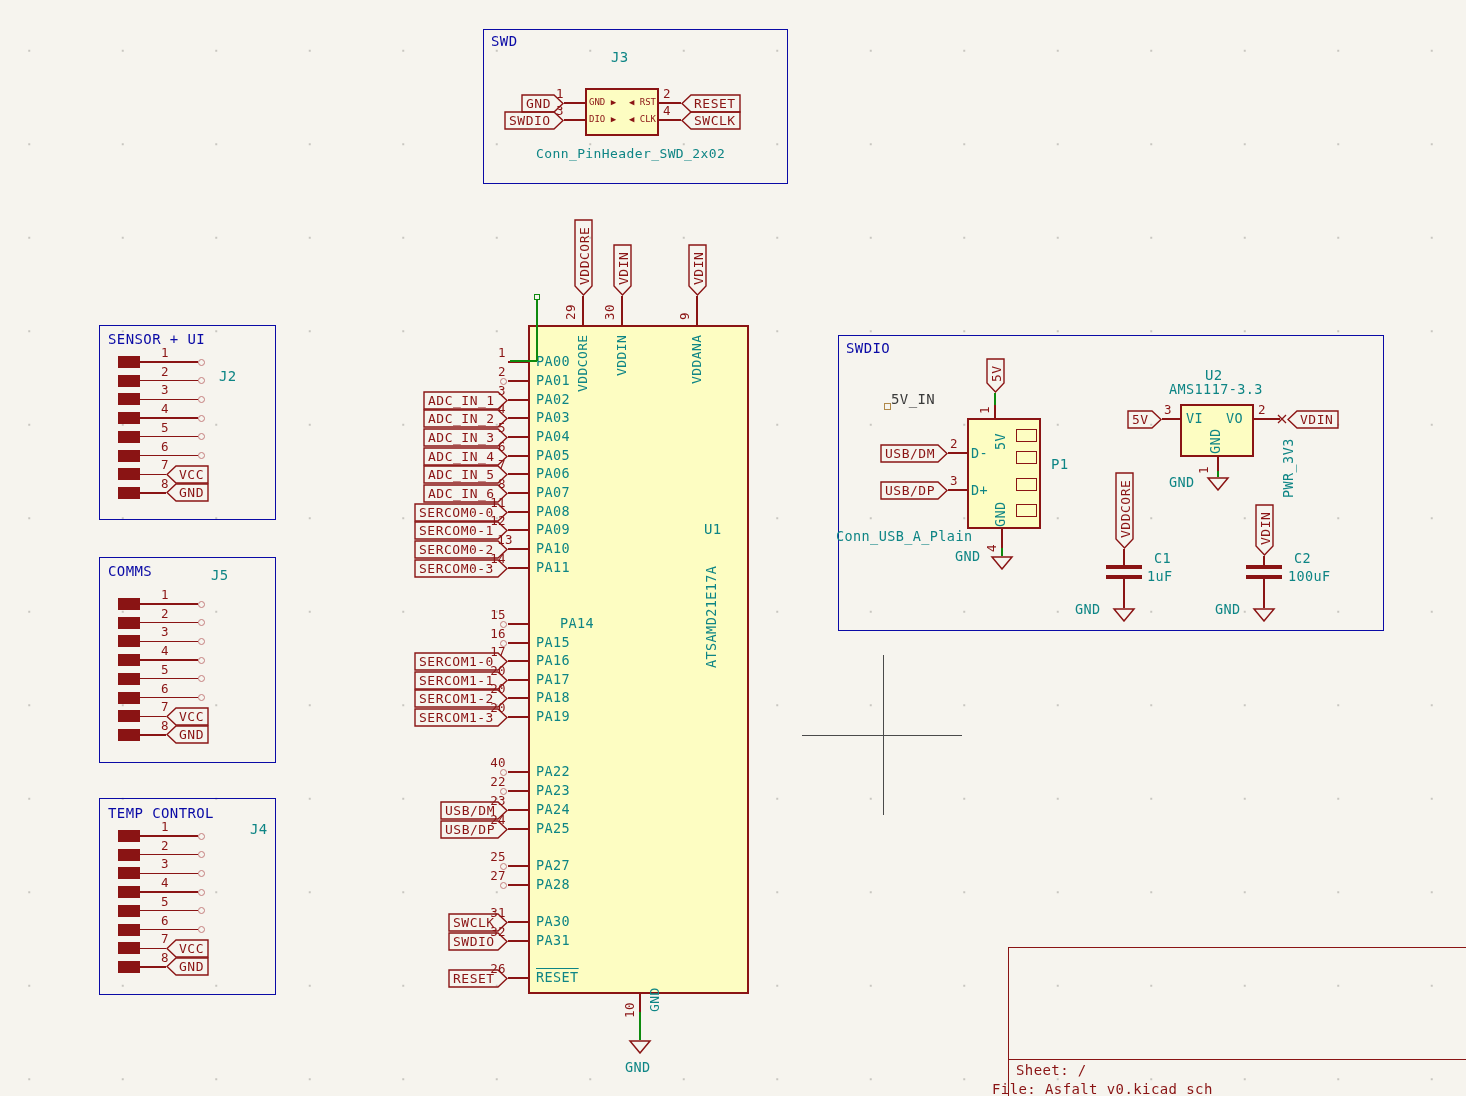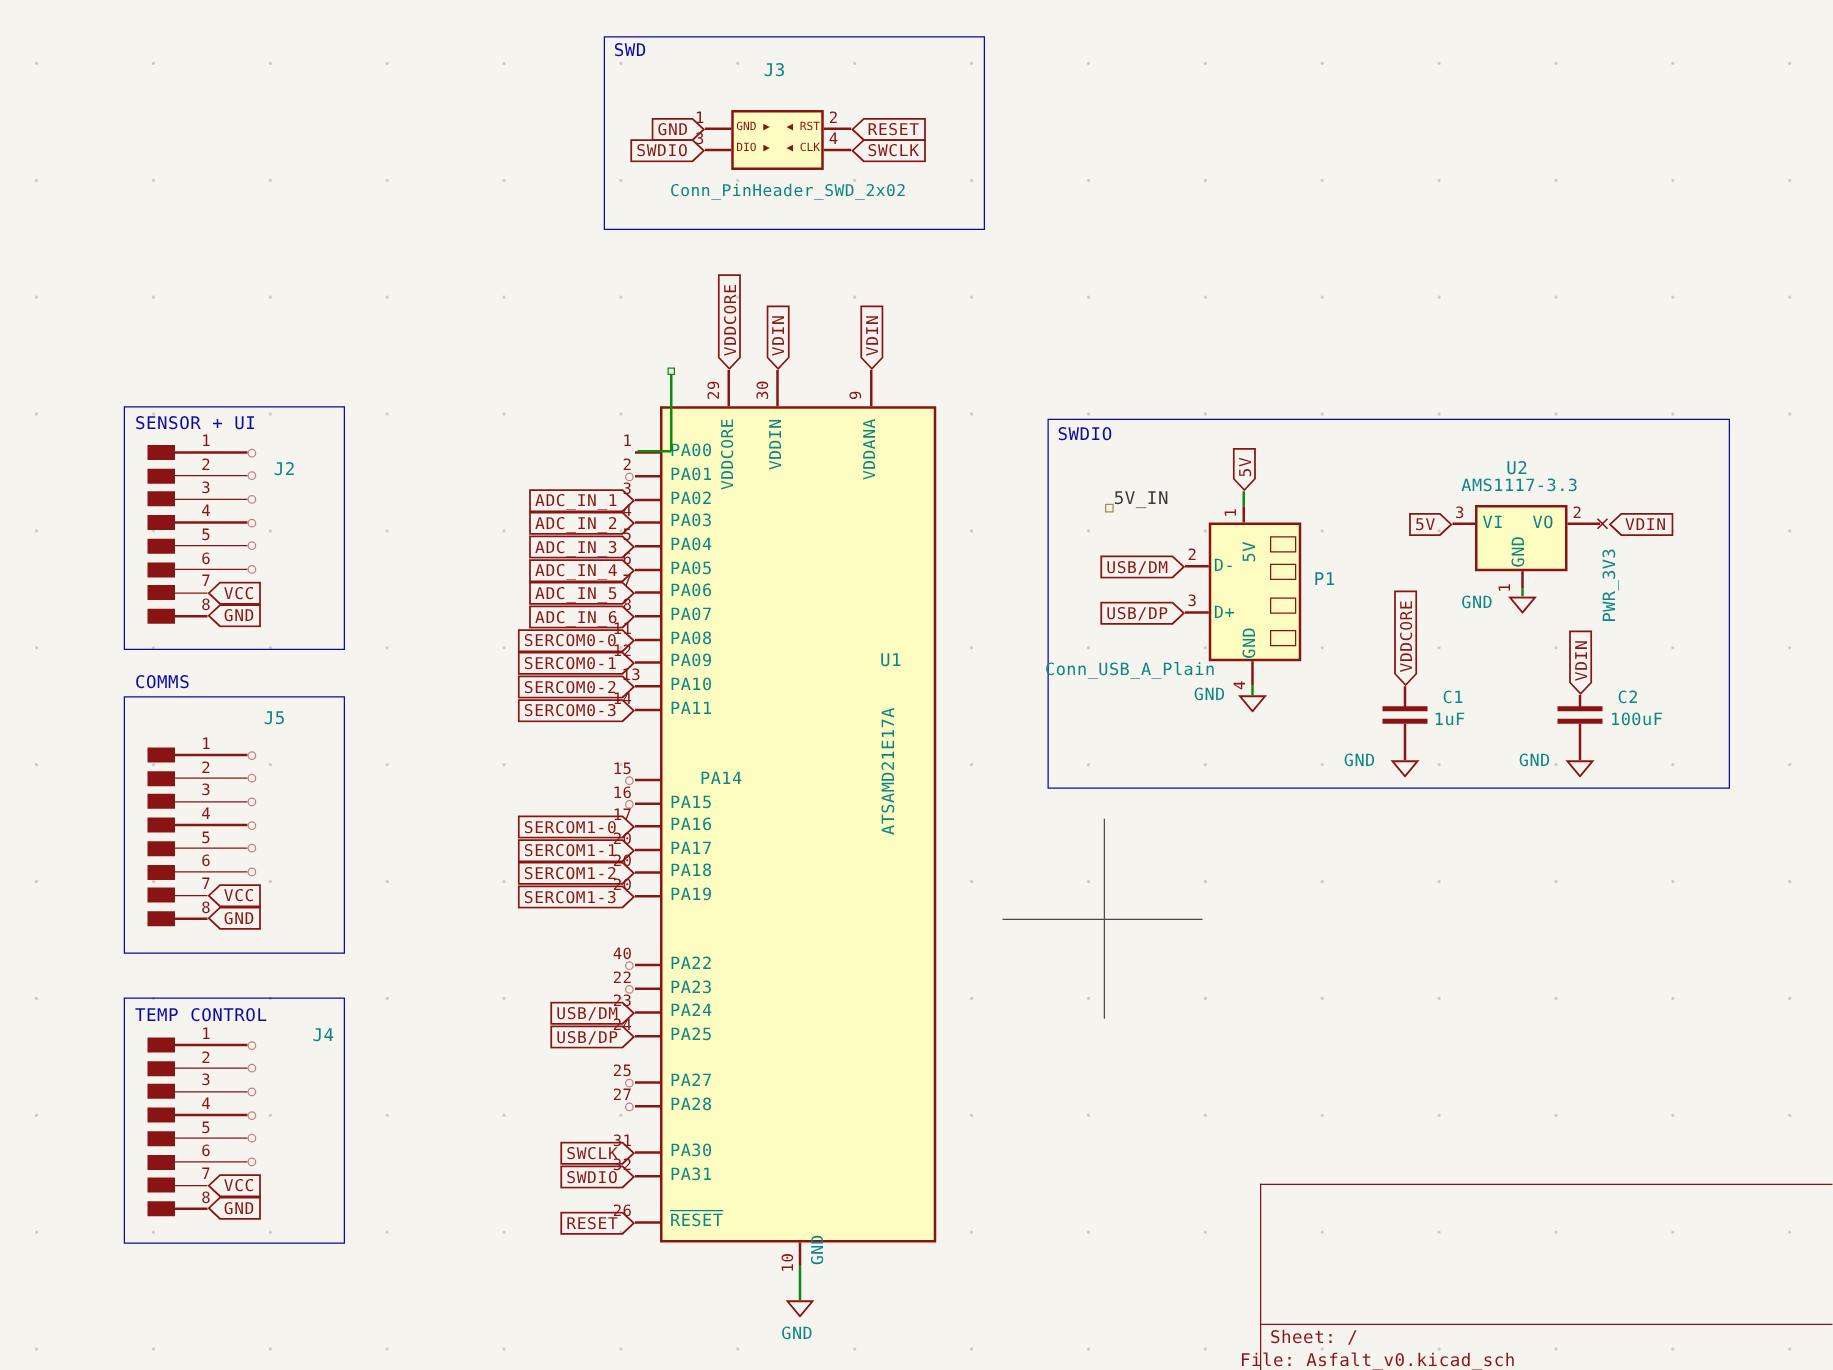--- a/index.html
+++ b/index.html
@@ -41,21 +41,21 @@
   <div class="prect" style="left:1016px;top:451px;width:21px;height:13px"></div>
   <div class="prect" style="left:1016px;top:478px;width:21px;height:13px"></div>
   <div class="prect" style="left:1016px;top:504px;width:21px;height:13px"></div>
 
   <div class="t blue fs14" style="left:491px;top:33px">SWD</div>
   <div class="t teal fs14" style="left:611px;top:49px">J3</div>
   <div class="t teal fs13" style="left:536px;top:147px">Conn_PinHeader_SWD_2x02</div>
 
   <div class="t blue fs14" style="left:108px;top:331px">SENSOR + UI</div>
   <div class="t teal fs14" style="left:219px;top:368px">J2</div>
-  <div class="t blue fs14" style="left:108px;top:538px">COMMS</div>
+  <div class="t blue fs14" style="left:108px;top:563px">COMMS</div>
   <div class="t teal fs14" style="left:211px;top:567px">J5</div>
   <div class="t blue fs14" style="left:108px;top:805px">TEMP CONTROL</div>
   <div class="t teal fs14" style="left:250px;top:821px">J4</div>
 
   <div class="t teal fs14" style="left:704px;top:521px">U1</div>
   <div class="rot teal fs135" style="left:705px;top:668px">ATSAMD21E17A</div>
 
   <div class="t blue fs14" style="left:846px;top:340px">SWDIO</div>
   <div class="t blk fs14" style="left:891px;top:391px">5V_IN</div>
   <div style="position:absolute;left:884px;top:403px;width:7px;height:7px;border:1.2px solid #B08848;box-sizing:border-box"></div>

